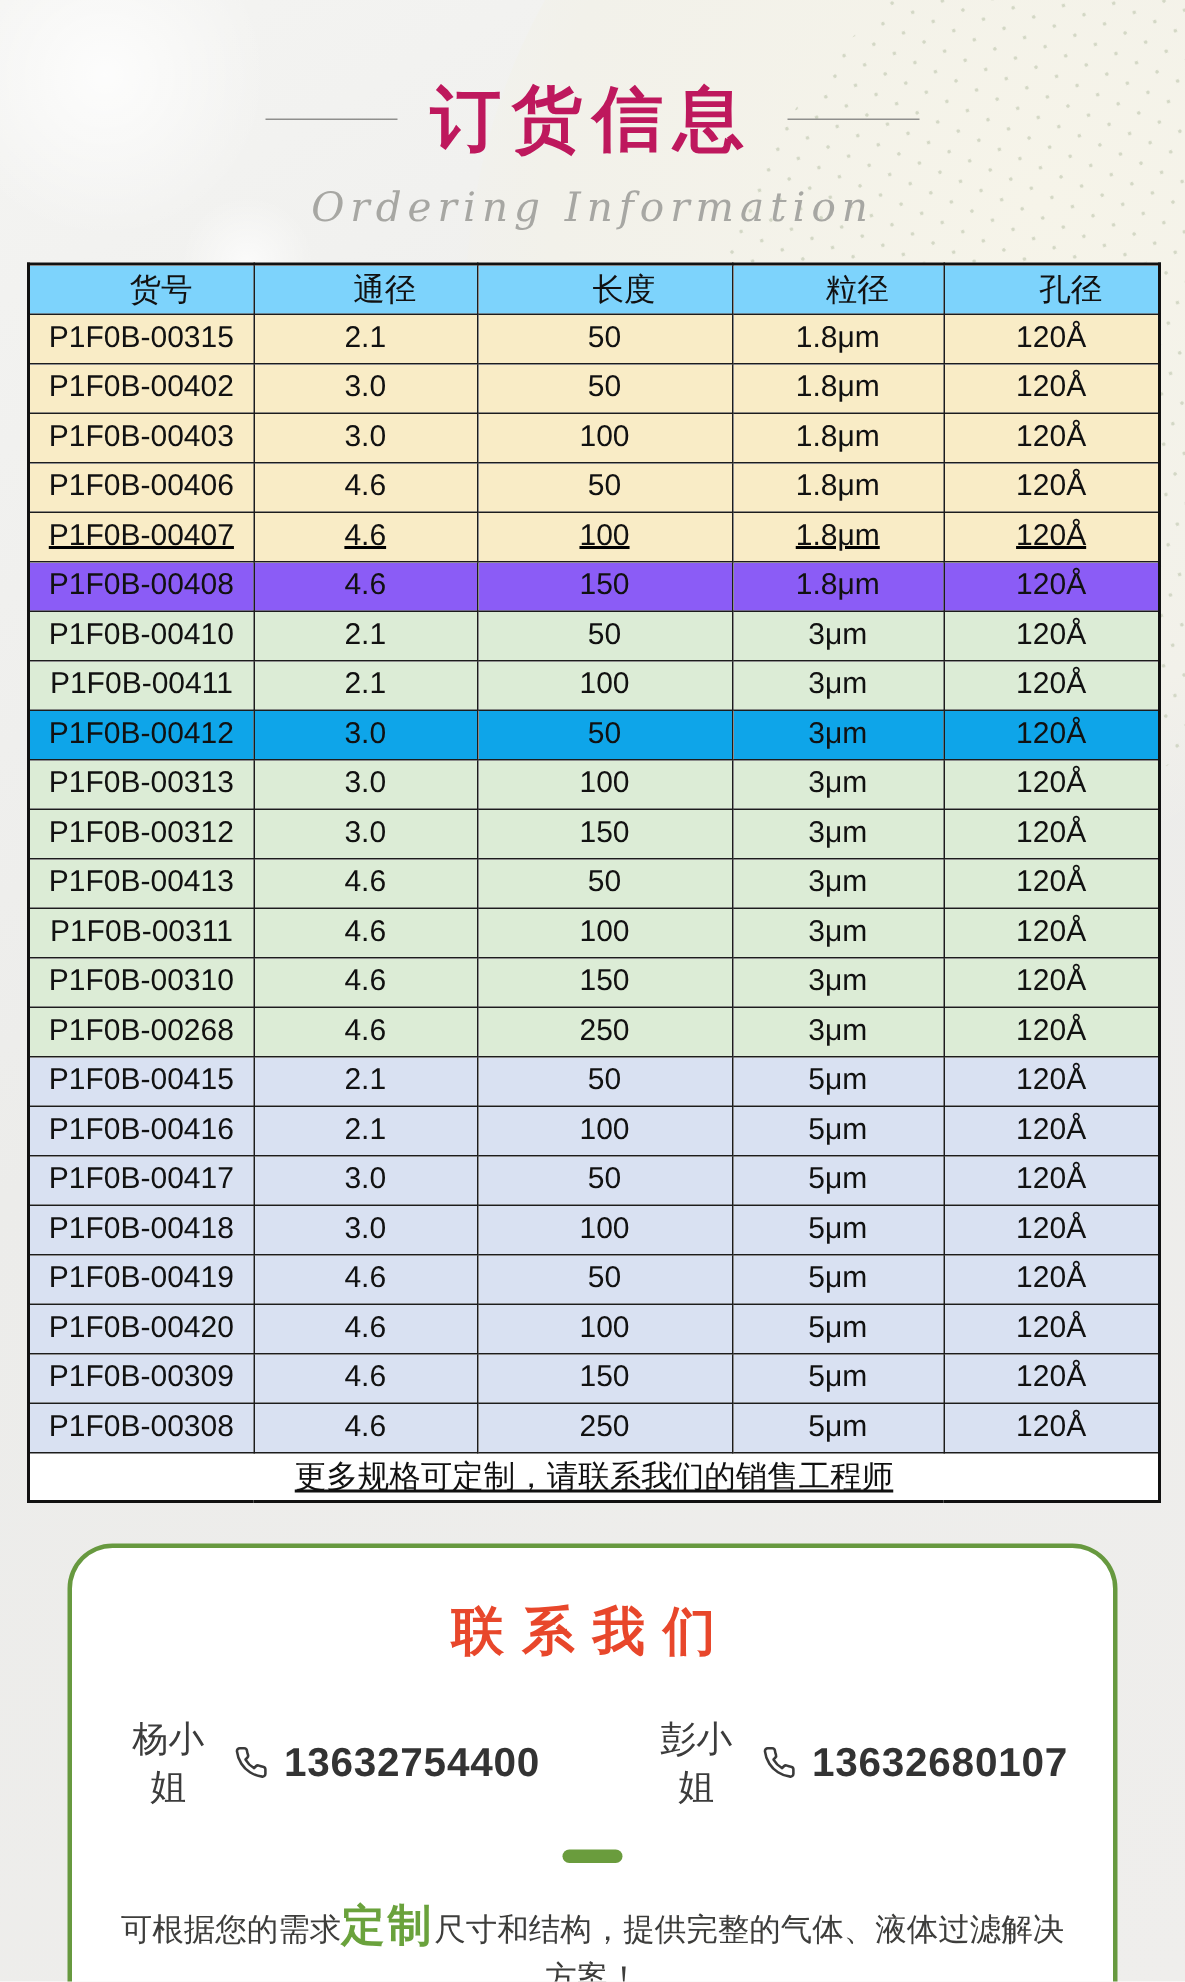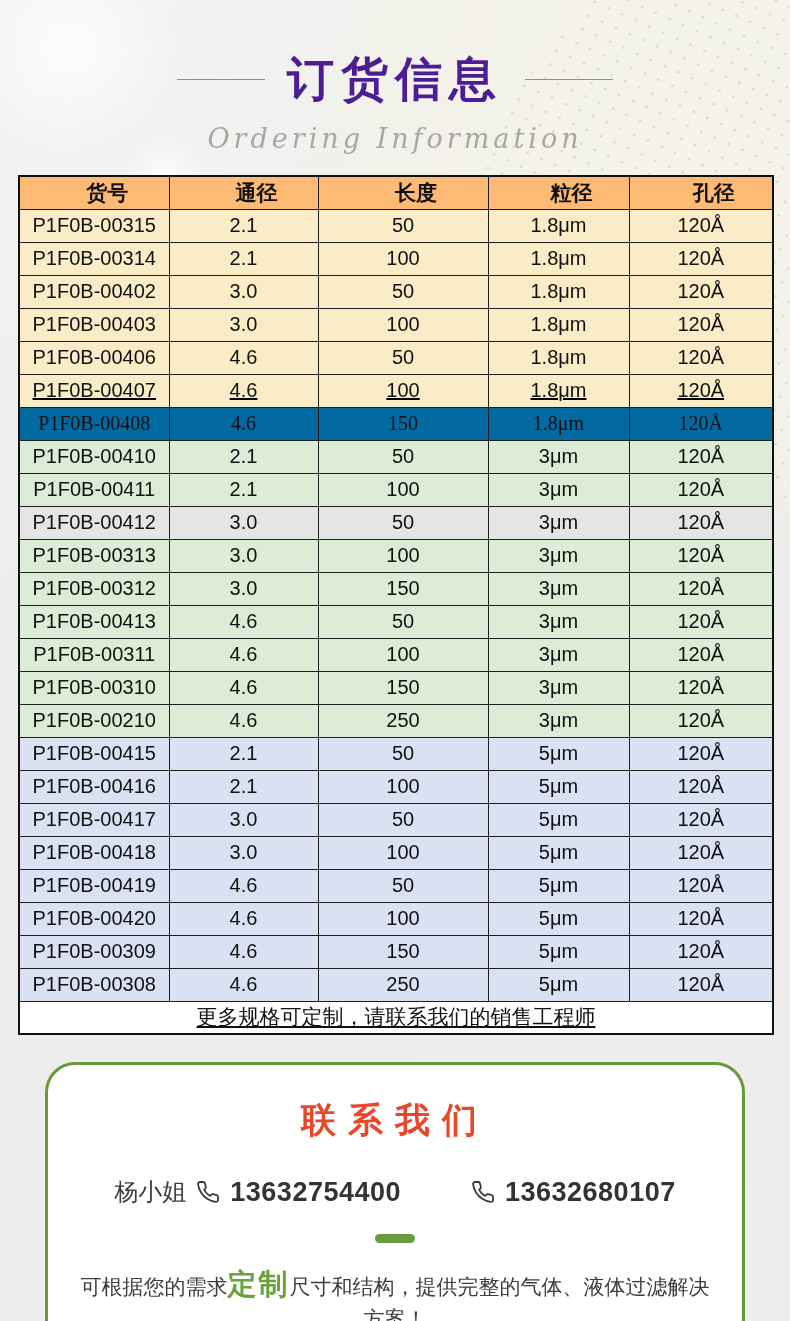--- a/index.html
+++ b/index.html
@@ -18,33 +18,33 @@
            background:radial-gradient(circle,#ffffff 0%,rgba(255,255,255,0) 70%); opacity:.7; }
   .cream-arc { right:-160px; top:-170px; width:640px; height:760px; border-radius:50%;
            background:radial-gradient(circle at 60% 40%, #f6f4e9 0%, #f2f1ea 55%, rgba(242,241,234,0) 72%); }
   .dots { right:-150px; top:-90px; width:470px; height:660px; border-radius:50%;
           background-image:radial-gradient(#c9cfba 1.2px, rgba(0,0,0,0) 1.4px);
           background-size:15px 15px; transform:rotate(24deg); opacity:.75; }
   
   .header { position:relative; z-index:2; padding-top:48px; text-align:center; }
   .title-row { display:flex; align-items:center; justify-content:center; gap:22px; }
   .title-line { width:88px; height:1px; background:#8f8f8d; }
-  .page-title { font-size:47px; font-weight:bold; color:#4c1d95; letter-spacing:7px; }
+  .page-title { font-size:47px; font-weight:bold; color:#be185d; letter-spacing:7px; }
   .subtitle { margin-top:12px; font-family:"DejaVu Serif","Liberation Serif",serif;
               font-style:italic; font-size:27px; color:#a7a7a3; letter-spacing:4px;text-align:center; }
   
   .spec-table { position:relative; z-index:2; margin:21px auto 0 18px;
                 border-collapse:collapse; width:754px; table-layout:fixed;
                 background:#fff; }
   .spec-table th, .spec-table td {
     border:1.5px solid #1c1c1c; height:33px; text-align:center; vertical-align:middle;
     font-size:20px; color:#111; padding:0 2px; overflow:hidden; white-space:nowrap;
   }
   .spec-table { border:2px solid #111; }
-  .spec-table th { background:#fdba74; font-weight:bold; font-size:21px;padding-left:28px; }
+  .spec-table th { background:#7dd3fc; font-weight:normal; font-size:21px;padding-left:28px; }
   .spec-table td { font-weight:500; }
   .spec-table td.itemno { letter-spacing:0; }
   .footer-row td { background:#ffffff; font-size:21px; font-weight:500;text-decoration:underline; }
   
   .contact-card { position:relative; z-index:2; width:700px; margin:27px auto 0 auto;
                   background:#ffffff; border:3px solid #67993f; border-bottom-width:6px;
                   border-radius:30px; padding:32px 30px 30px 30px; text-align:center; }
   .contact-title { font-size:35px; font-weight:bold; color:#e8472b; letter-spacing:12px; }
   .contact-row { display:flex; justify-content:center; gap:70px; margin-top:32px; align-items:center; }
   .contact { display:flex; align-items:center; gap:10px; }
@@ -91,27 +91,20 @@
   </thead>
   <tbody id="table-body">
       <tr style="background: rgb(249, 236, 198);">
         <td class="itemno">P1F0B-00315</td>
         <td>2.1</td>
         <td>50</td>
         <td>1.8μm</td>
         <td>120Å</td>
       </tr>
       <tr style="background: rgb(249, 236, 198);">
-        <td class="itemno">P1F0B-00314</td>
-        <td>2.1</td>
-        <td>100</td>
-        <td>1.8μm</td>
-        <td>120Å</td>
-      </tr>
-      <tr style="background: rgb(249, 236, 198);">
         <td class="itemno">P1F0B-00402</td>
         <td>3.0</td>
         <td>50</td>
         <td>1.8μm</td>
         <td>120Å</td>
       </tr>
       <tr style="background: rgb(249, 236, 198);">
         <td class="itemno">P1F0B-00403</td>
         <td>3.0</td>
         <td>100</td>
@@ -125,42 +118,42 @@
         <td>1.8μm</td>
         <td>120Å</td>
       </tr>
       <tr style="background: rgb(249, 236, 198); text-decoration: underline;">
         <td class="itemno">P1F0B-00407</td>
         <td>4.6</td>
         <td>100</td>
         <td>1.8μm</td>
         <td>120Å</td>
       </tr>
-      <tr style="background: #0369a1; font-family: Liberation Serif, serif;">
+      <tr style="background: #8b5cf6;">
         <td class="itemno">P1F0B-00408</td>
         <td>4.6</td>
         <td>150</td>
         <td>1.8μm</td>
         <td>120Å</td>
       </tr>
       <tr style="background: rgb(220, 236, 214);">
         <td class="itemno">P1F0B-00410</td>
         <td>2.1</td>
         <td>50</td>
         <td>3μm</td>
         <td>120Å</td>
       </tr>
       <tr style="background: rgb(220, 236, 214); margin-left: 37px;">
         <td class="itemno">P1F0B-00411</td>
         <td>2.1</td>
         <td>100</td>
         <td>3μm</td>
         <td>120Å</td>
       </tr>
-      <tr style="background: #e5e5e5; padding-left: 32px;">
+      <tr style="background: #0ea5e9; padding-left: 32px;">
         <td class="itemno">P1F0B-00412</td>
         <td>3.0</td>
         <td>50</td>
         <td>3μm</td>
         <td>120Å</td>
       </tr>
       <tr style="background: rgb(220, 236, 214);">
         <td class="itemno">P1F0B-00313</td>
         <td>3.0</td>
         <td>100</td>
@@ -189,21 +182,21 @@
         <td>120Å</td>
       </tr>
       <tr style="background: rgb(220, 236, 214);">
         <td class="itemno">P1F0B-00310</td>
         <td>4.6</td>
         <td>150</td>
         <td>3μm</td>
         <td>120Å</td>
       </tr>
       <tr style="background: rgb(220, 236, 214);">
-        <td class="itemno">P1F0B-00210</td>
+        <td class="itemno">P1F0B-00268</td>
         <td>4.6</td>
         <td>250</td>
         <td>3μm</td>
         <td>120Å</td>
       </tr>
       <tr style="background: rgb(217, 225, 242);">
         <td class="itemno">P1F0B-00415</td>
         <td>2.1</td>
         <td>50</td>
         <td>5μm</td>
@@ -271,20 +264,21 @@
   <div class="contact-row" id="contact-row">
   <div class="contact">
     <span class="contact-name">杨小姐</span>
     <svg class="phone-icon" viewBox="0 0 24 24" fill="none" stroke="#3a3a3a" stroke-width="1.8" stroke-linecap="round" stroke-linejoin="round">
       <path d="M22 16.92v3a2 2 0 0 1-2.18 2 19.79 19.79 0 0 1-8.63-3.07 19.5 19.5 0 0 1-6-6A19.79 19.79 0 0 1 2.08 4.18 2 2 0 0 1 4.06 2h3a2 2 0 0 1 2 1.72c.13.96.36 1.9.72 2.81a2 2 0 0 1-.45 2.11L8.09 9.91a16 16 0 0 0 6 6l1.27-1.27a2 2 0 0 1 2.11-.45c.91.36 1.85.59 2.81.72A2 2 0 0 1 22 16.92z"></path>
     </svg>
     <span class="contact-phone">13632754400</span>
   </div>
 
   <div class="contact">
+    <span class="contact-name">彭小姐</span>
     <svg class="phone-icon" viewBox="0 0 24 24" fill="none" stroke="#3a3a3a" stroke-width="1.8" stroke-linecap="round" stroke-linejoin="round">
       <path d="M22 16.92v3a2 2 0 0 1-2.18 2 19.79 19.79 0 0 1-8.63-3.07 19.5 19.5 0 0 1-6-6A19.79 19.79 0 0 1 2.08 4.18 2 2 0 0 1 4.06 2h3a2 2 0 0 1 2 1.72c.13.96.36 1.9.72 2.81a2 2 0 0 1-.45 2.11L8.09 9.91a16 16 0 0 0 6 6l1.27-1.27a2 2 0 0 1 2.11-.45c.91.36 1.85.59 2.81.72A2 2 0 0 1 22 16.92z"></path>
     </svg>
     <span class="contact-phone">13632680107</span>
   </div>
 </div>
   <div class="card-divider"></div>
   <div class="custom-note">
     <span>可根据您的需求</span><span class="hl">定制</span><span>尺寸和结构，提供完整的气体、液体过滤解决方案！</span>
   </div>

